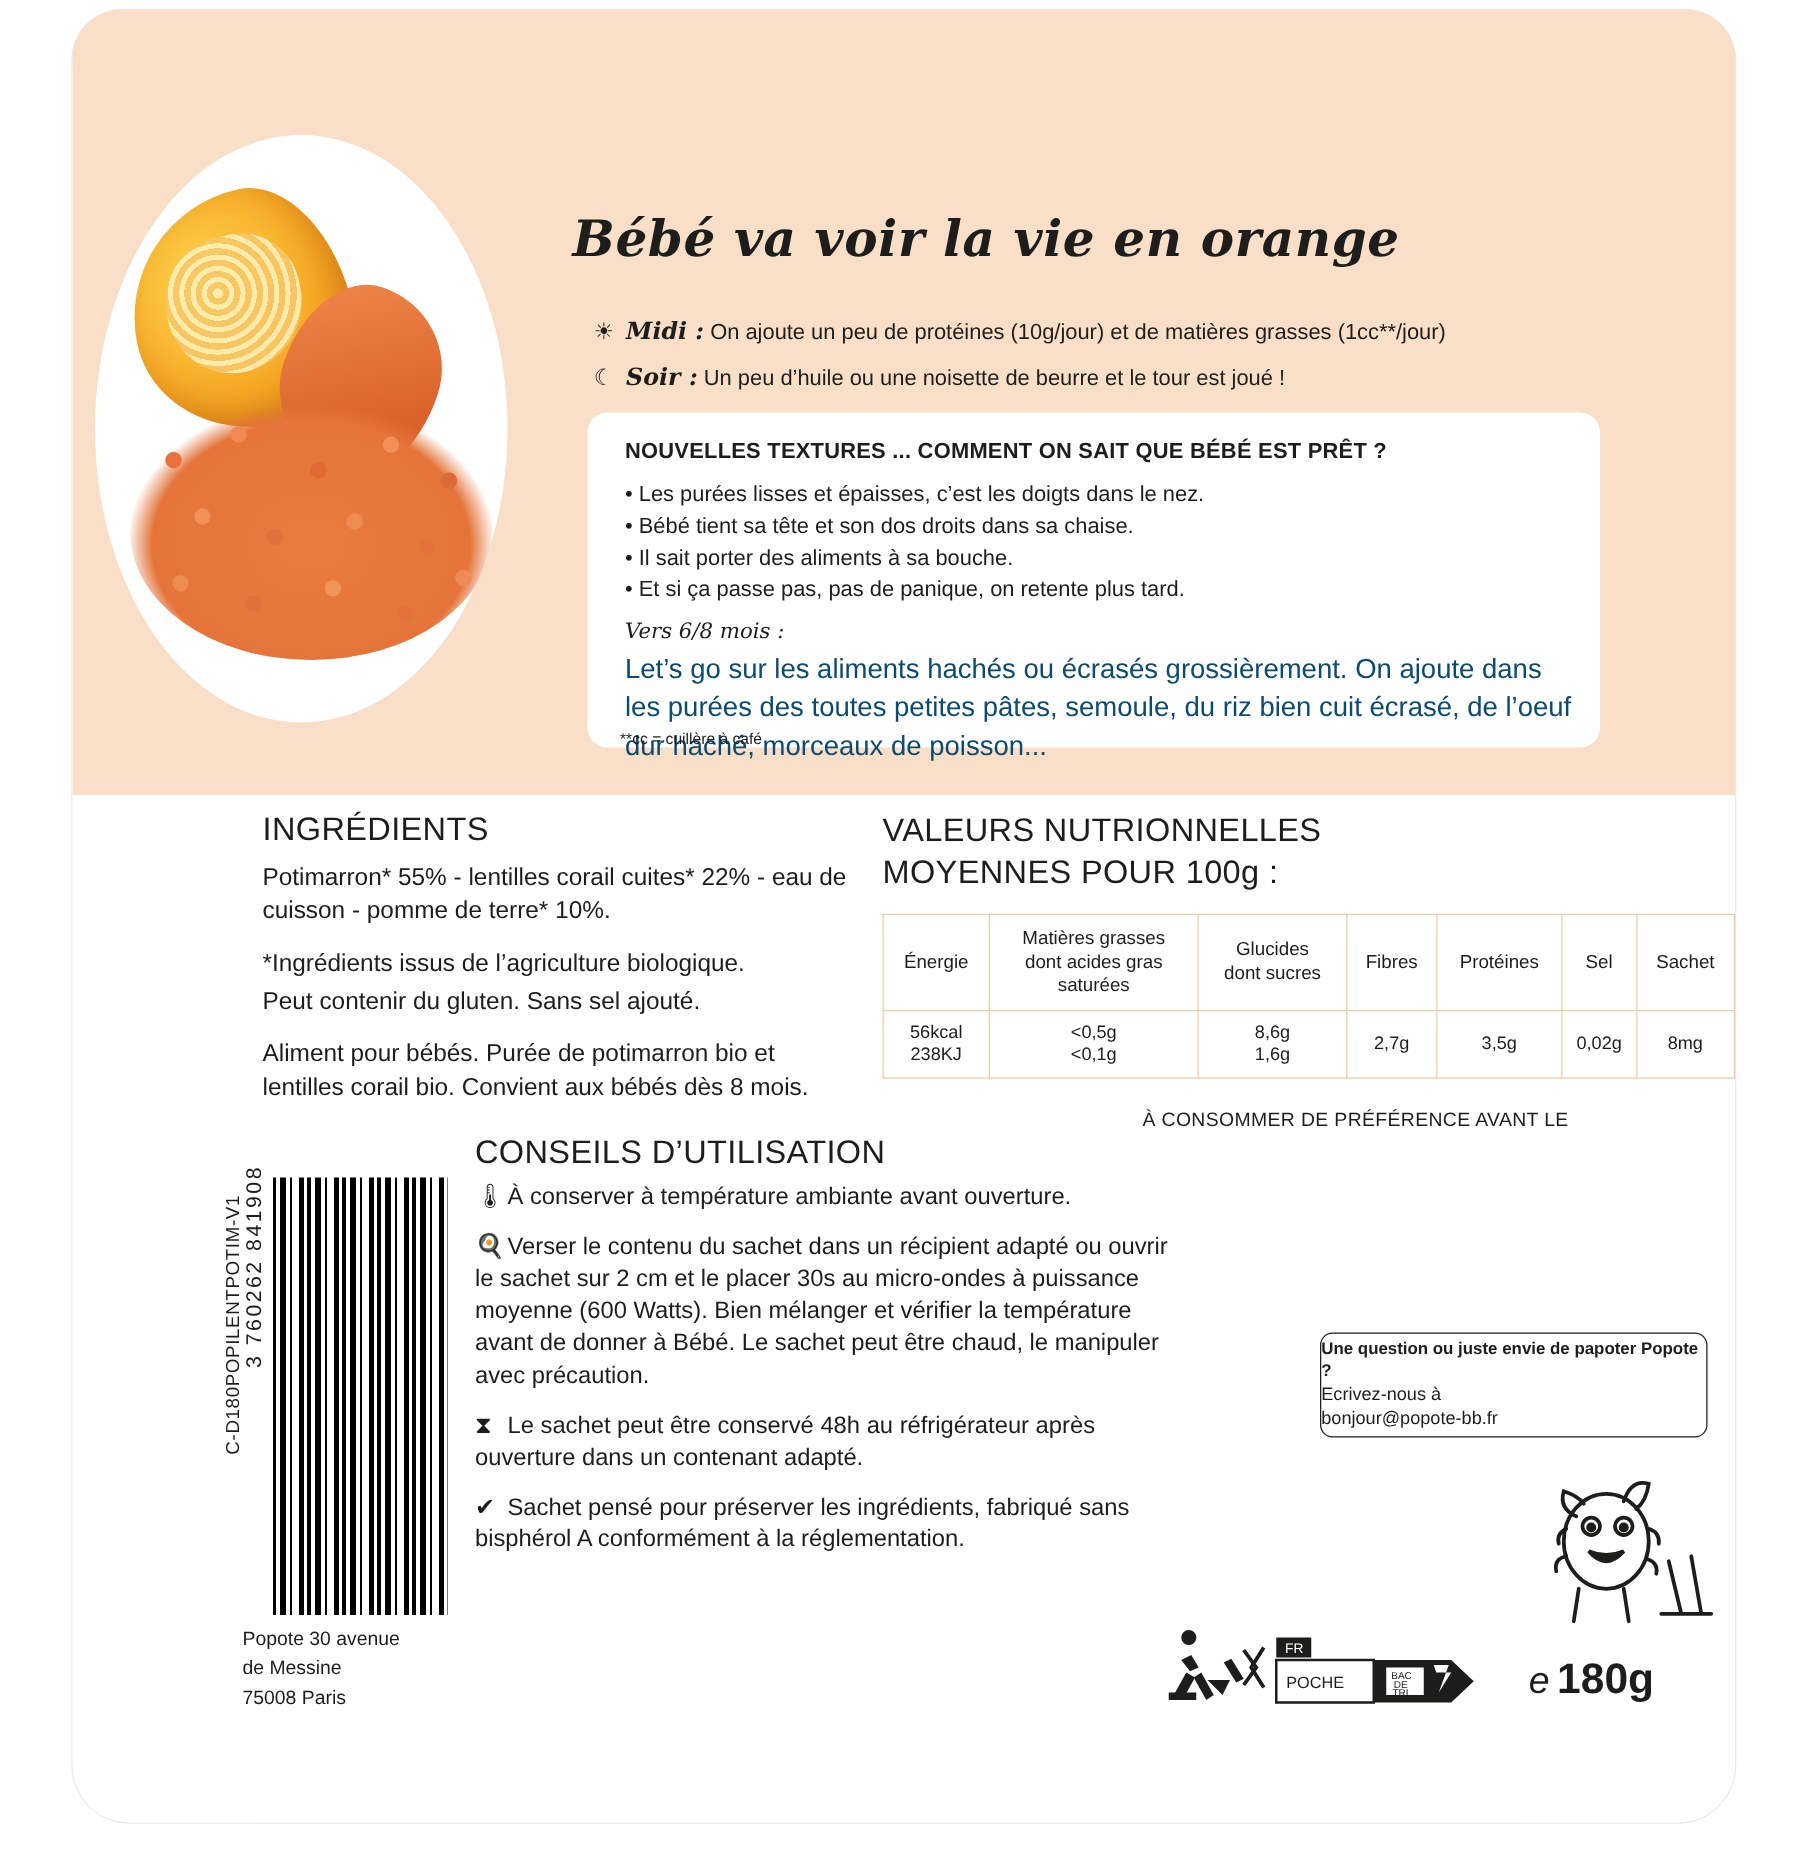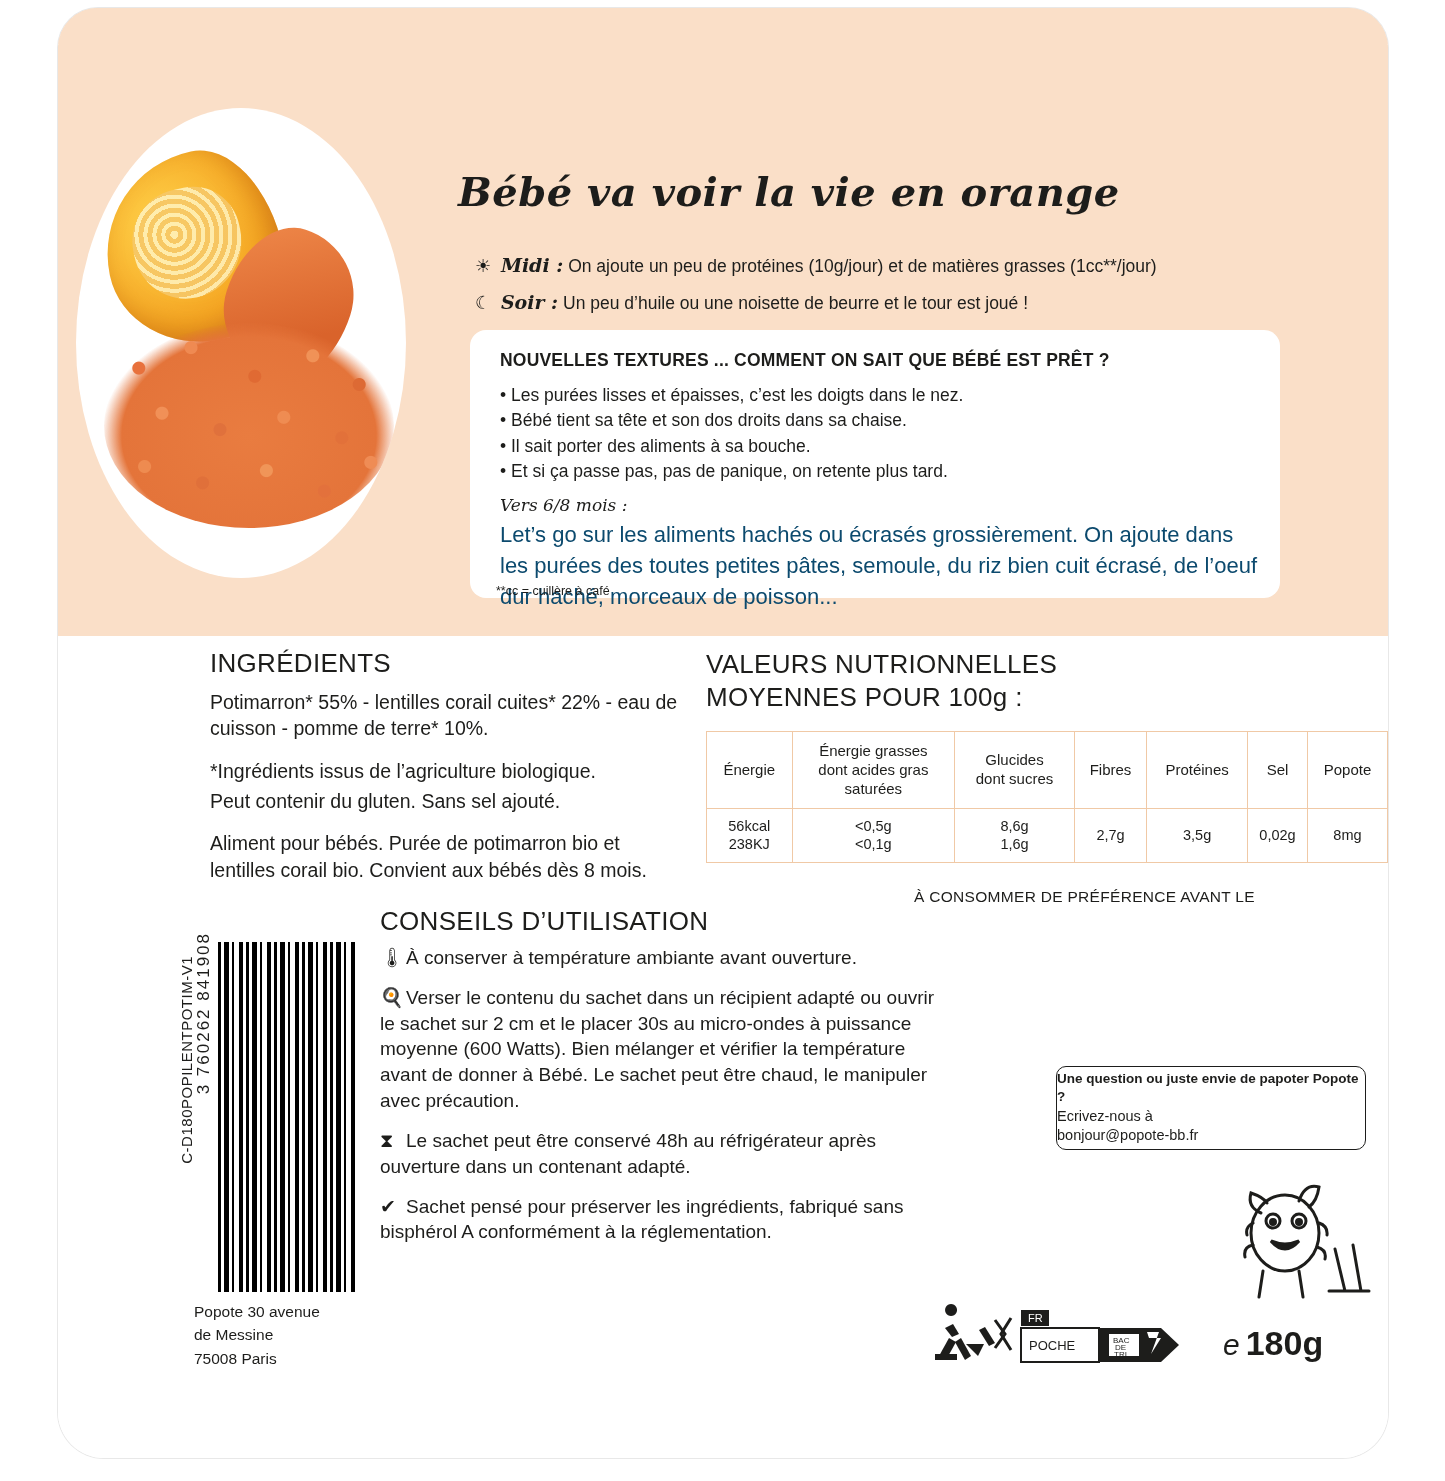--- a/index.html
+++ b/index.html
@@ -215,39 +215,39 @@
         <div>VALEURS NUTRIONNELLES</div>
         <div>MOYENNES POUR 100g :</div>
       </div>
       <table class="nut">
         <tbody>
             <tr class="head">
           <td>
             <span>Énergie</span>
           </td>
           <td>
-            <span>Énergie grasses</span><br>
+            <span>Matières grasses</span><br>
             <span>dont acides gras</span><br>
             <span>saturées</span>
           </td>
           <td>
             <span>Glucides</span><br>
             <span>dont sucres</span>
           </td>
           <td>
             <span>Fibres</span>
           </td>
           <td>
             <span>Protéines</span>
           </td>
           <td>
             <span>Sel</span>
           </td>
           <td>
-            <span>Popote</span>
+            <span>Sachet</span>
           </td>
         </tr>
         <tr>
           <td>
             <span>56kcal</span><br>
             <span>238KJ</span>
           </td>
           <td>
             <span>&lt;0,5g</span><br>
             <span>&lt;0,1g</span>

